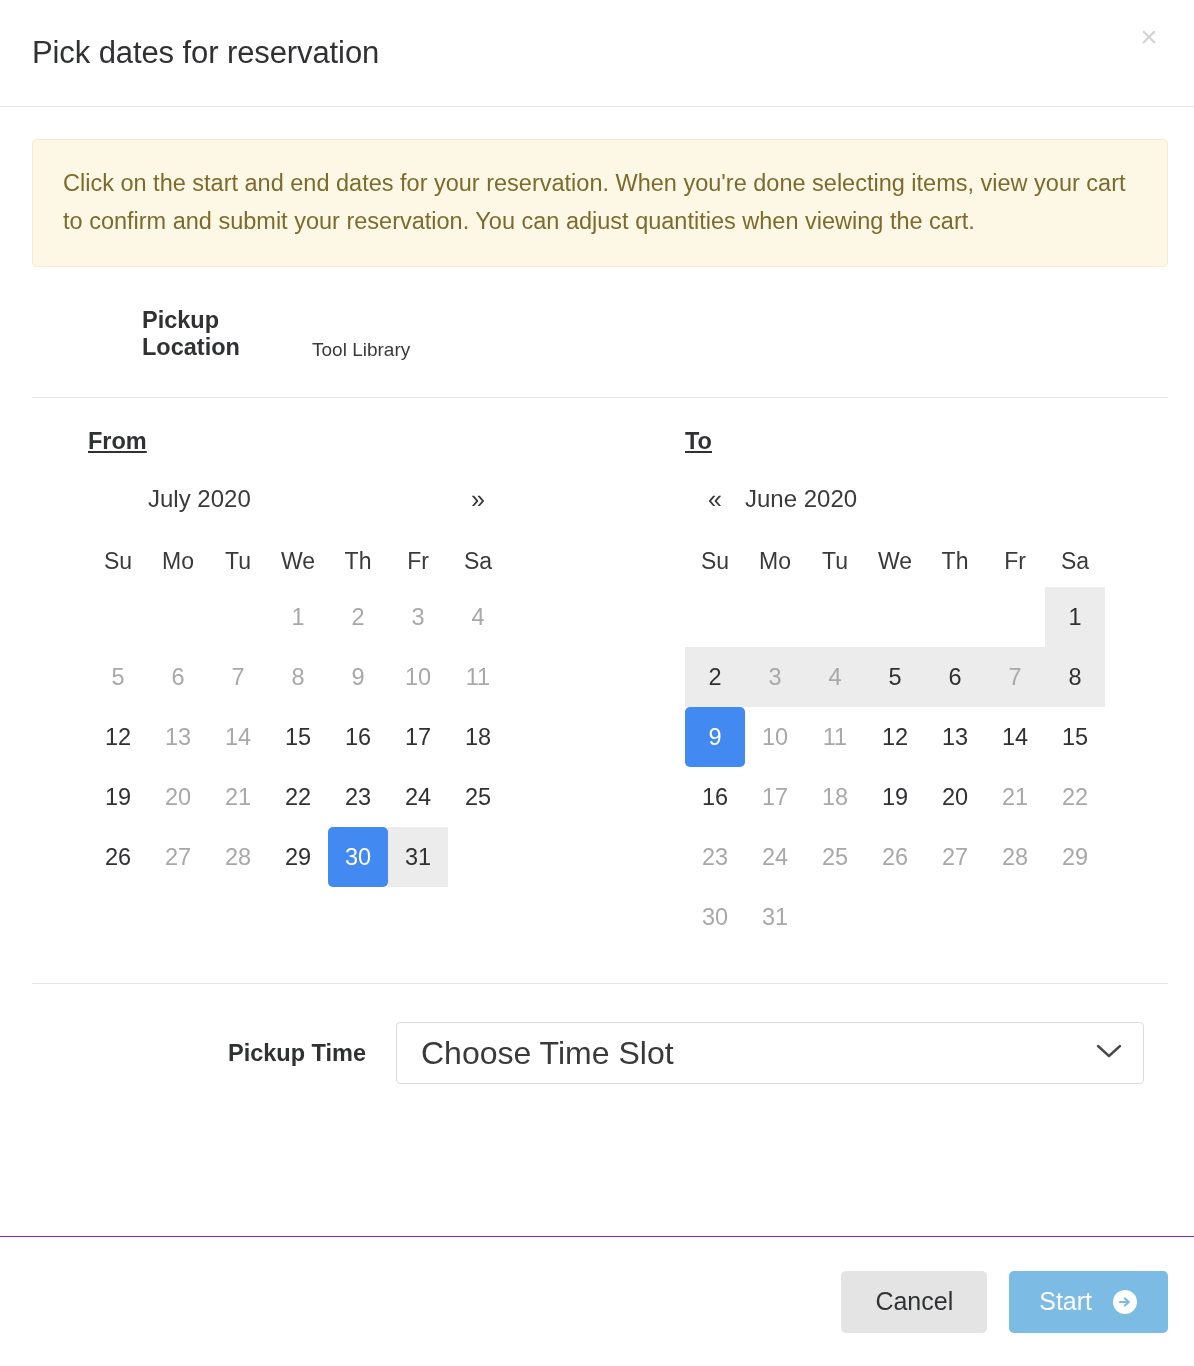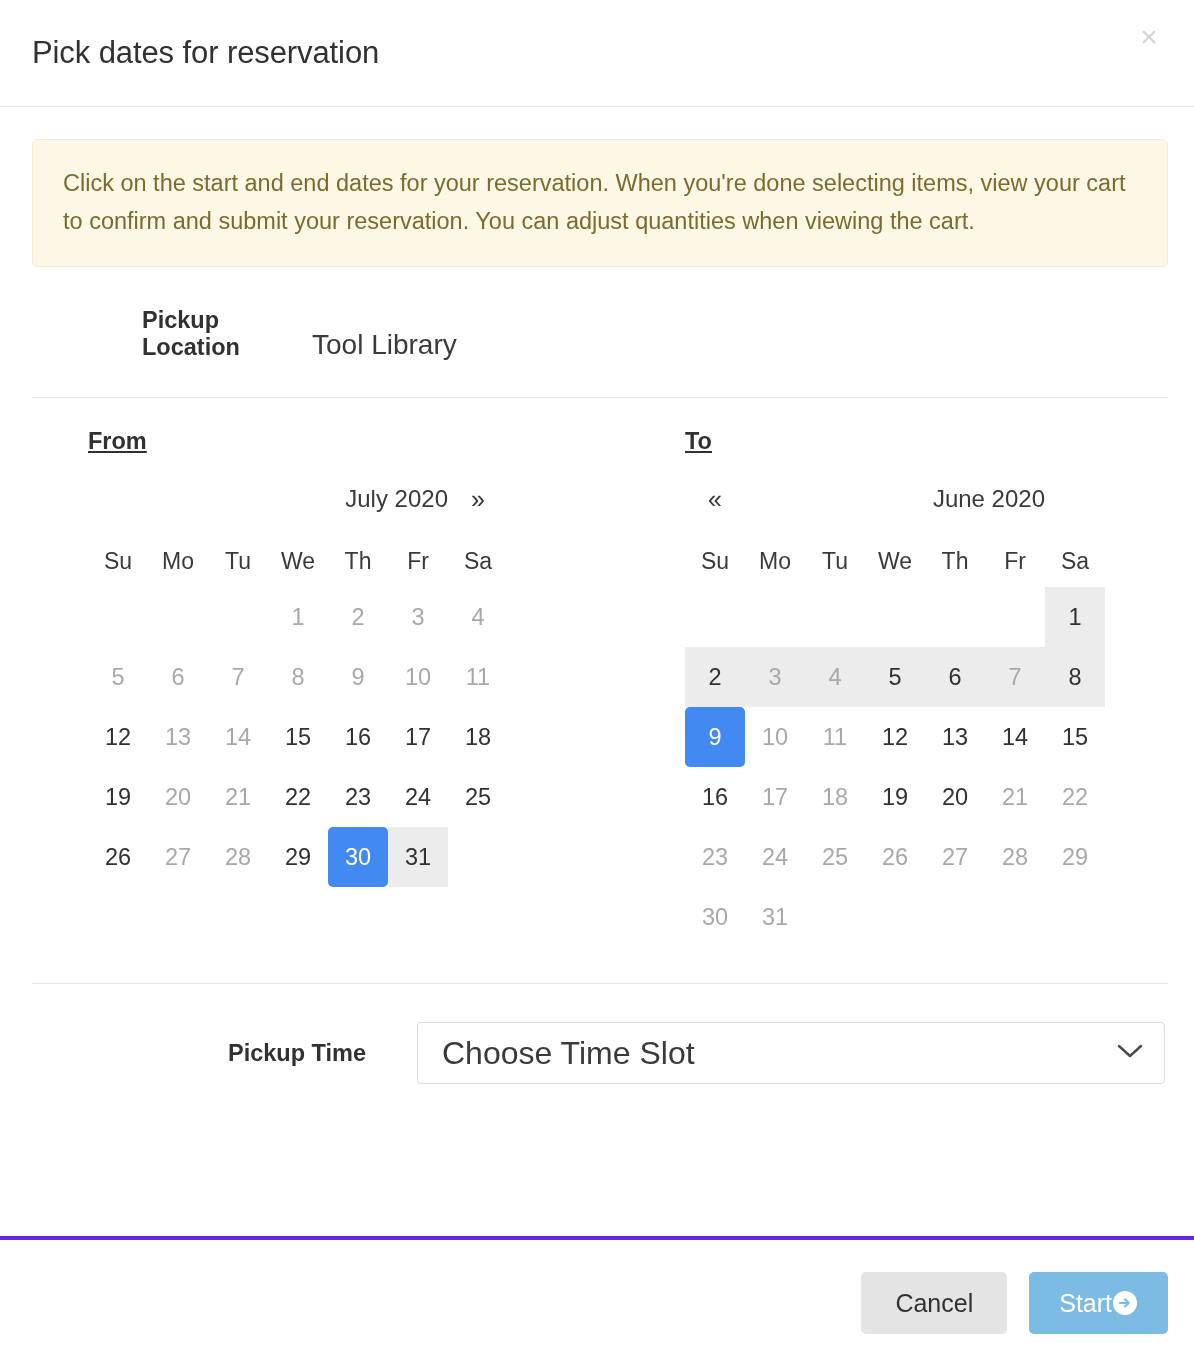--- a/index.html
+++ b/index.html
@@ -85,21 +85,21 @@
   }
   .field-label {
     font-size: 23.5px;
     font-weight: 700;
     color: #2f3133;
     width: 280px;
     padding-left: 110px;
     box-sizing: border-box;
   }
   .field-value {
-    font-size: 28px;
+    font-size: 19px;
     color: #3a3a3a;
   }
 
   .divider {
     height: 1px;
     background: #e8e8e8;
     margin: 0 26px 0 32px;
   }
   .divider.top-cal { margin-top: 36px; }
   .divider.bottom-cal { margin-top: 36px; }
@@ -134,21 +134,21 @@
     width: 60px;
     text-align: center;
     font-size: 25px;
     color: #3a3a3a;
     cursor: pointer;
     user-select: none;
   }
   .cal-nav .nav-arrow.spacer { visibility: hidden; cursor: default; }
   .cal-nav .cal-month {
     flex: 1 1 auto;
-    text-align: right;
+    text-align: left;
     font-size: 24px;
     color: #3a3a3a;
   }
 
   table.cal {
     border-collapse: collapse;
     margin-top: 14px;
     width: 420px;
     table-layout: fixed;
   }
@@ -189,21 +189,20 @@
   }
   table.cal td.range-edge .cell {
     background: #ececec;
   }
 
   
   .time-row {
     display: flex;
     align-items: center;
     padding: 38px 26px 0 32px;
-    gap: 21px;
   }
   .time-label {
     font-size: 23.5px;
     font-weight: 700;
     color: #2f3133;
     width: 364px;
     box-sizing: border-box;
     text-align: right;
     padding-right: 30px;
   }
@@ -232,21 +231,21 @@
     right: 22px;
     top: 50%;
     transform: translateY(-50%);
     pointer-events: none;
     color: #5a5a5a;
   }
 
   
   .modal-footer {
     flex: 0 0 auto;
-    border-top: 4px solid #6d28d9;
+    border-top: 1px solid #6d28d9;
     height: 130px;
     display: flex;
     align-items: center;
     justify-content: flex-end;
     padding: 0 26px 0 32px;
     box-sizing: border-box;
     gap: 22px;
   }
   .btn {
     border: none;
@@ -260,21 +259,21 @@
     justify-content: center;
     padding: 0 34px;
   }
   .btn-cancel {
     background: #e4e4e4;
     color: #2f3133;
   }
   .btn-start {
     background: #7cbbe4;
     color: #ffffff;
-    gap: 0;
+    gap: 20px;
     padding: 0 30px;
   }
   .btn-start svg { display: block; }
 </style>
 </head>
 <body>
 
 <div class="modal">
 
   <div class="modal-header">

